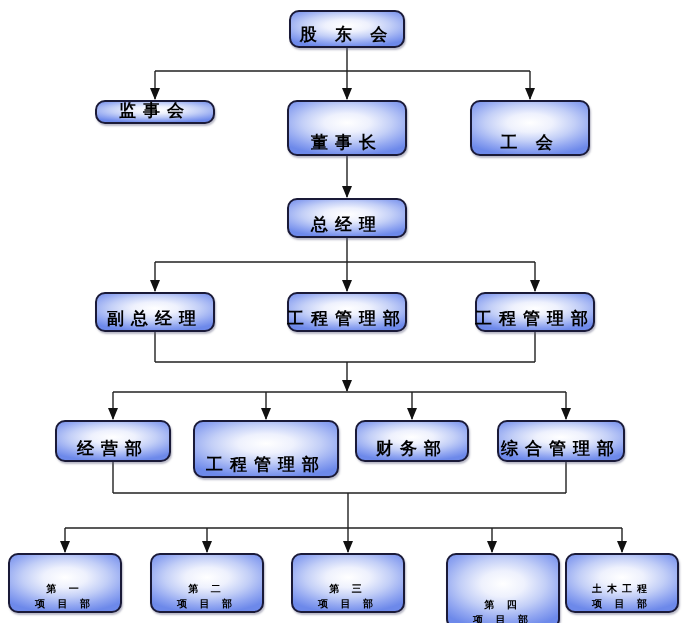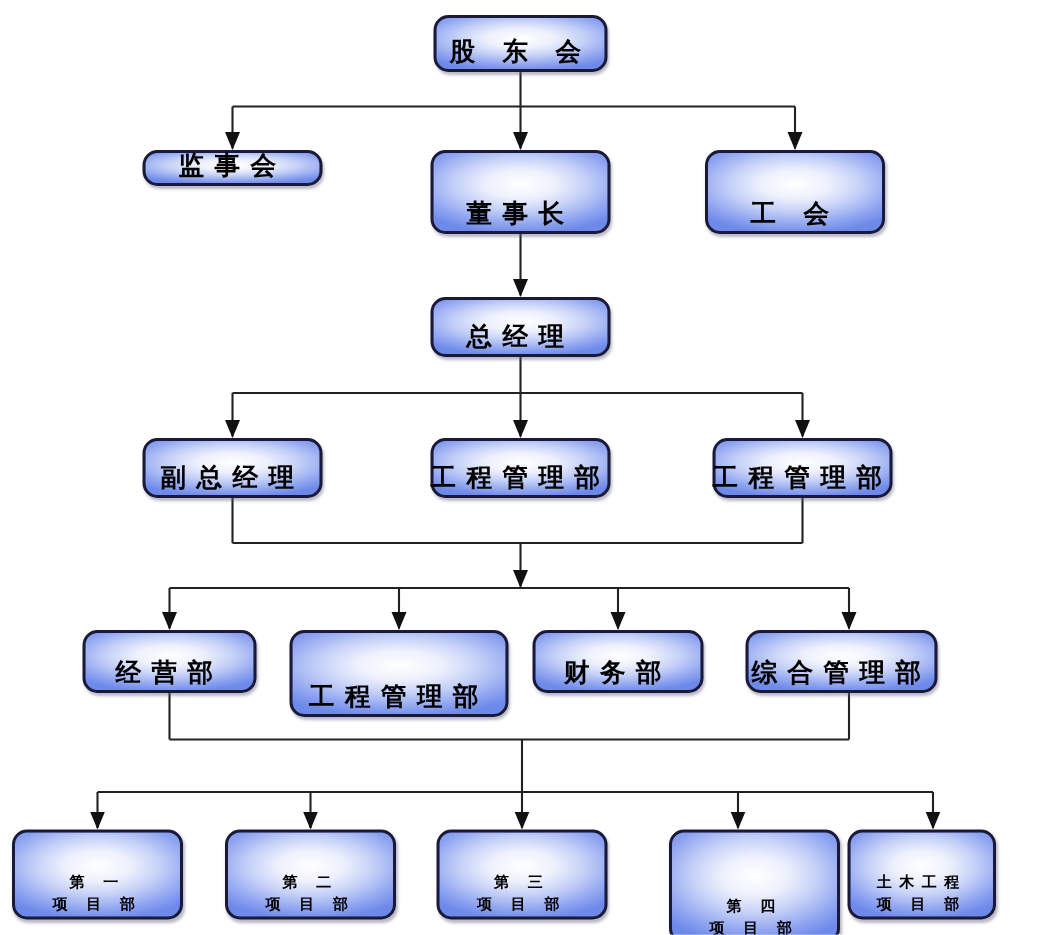--- a/index.html
+++ b/index.html
@@ -139,18 +139,18 @@
     <span>项 目 部</span>
   </div>
   <div class="node two-line" style="left:291px; top:553px; width:114px; height:60px">
     <span>第 三</span>
     <span>项 目 部</span>
   </div>
   <div class="node two-line" style="left:446px; top:553px; width:114px; height:76px">
     <span>第 四</span>
     <span>项 目 部</span>
   </div>
-  <div class="node two-line" style="left:565px; top:553px; width:99px; height:60px">
+  <div class="node two-line" style="left:565px; top:553px; width:114px; height:60px">
     <span>土木工程</span>
     <span>项 目 部</span>
   </div>
 
 </div>
 
 </body></html>

